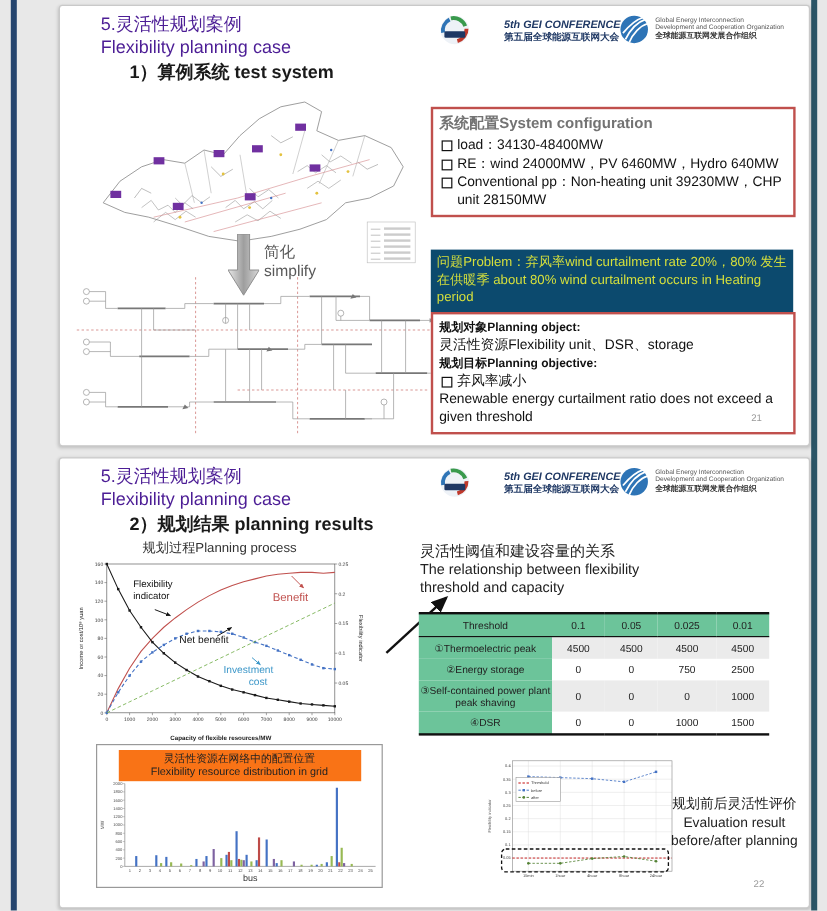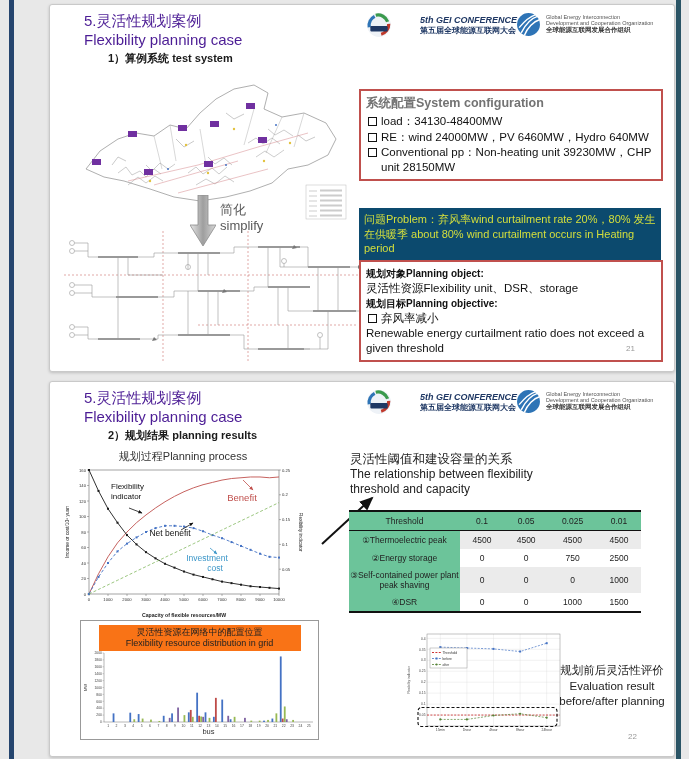--- a/index.html
+++ b/index.html
@@ -8,21 +8,21 @@
   .vbar{position:absolute;top:0;height:100%;}
   .vbar-left{left:9px;width:5px;background:#25456e;}
   .vbar-right{left:676px;width:5px;background:#2b5566;}
   .slide{position:absolute;left:49px;width:624px;background:#fff;border:1px solid #c9c9c9;
          border-radius:3px;box-shadow:0 1px 3px rgba(0,0,0,.18);overflow:hidden;}
   #slide1{top:4px;height:366px;}
   #slide2{top:381px;height:374px;}
 
   .sec-title{position:absolute;left:14px;top:6px;font-size:15px;font-weight:normal;
              color:#4c1d95;line-height:19px;white-space:pre;margin-left:20px;}
-  .subtitle{position:absolute;left:58px;top:46px;font-size:11px;font-weight:bold;color:#1a1a1a;}
+  .subtitle{position:absolute;left:58px;top:46px;font-size:15px;font-weight:bold;color:#1a1a1a;}
 
   .logo{position:absolute;display:flex;align-items:center;gap:5px;}
   .logo-gei{left:316px;top:7px;gap:28px;}
   .logo-geidco{left:466px;top:7px;}
   .logo-gei .t1{font-size:9px;font-weight:bold;color:#1f3864;font-style:italic;}
   .logo-gei .t2{font-size:8px;font-weight:bold;color:#1f3864;}
   .logo-geidco .t1,.logo-geidco .t2{font-size:5.5px;color:#555;}
   .logo-geidco .t3{font-size:6.5px;font-weight:bold;color:#333;}
 
   .fig{position:absolute;}

